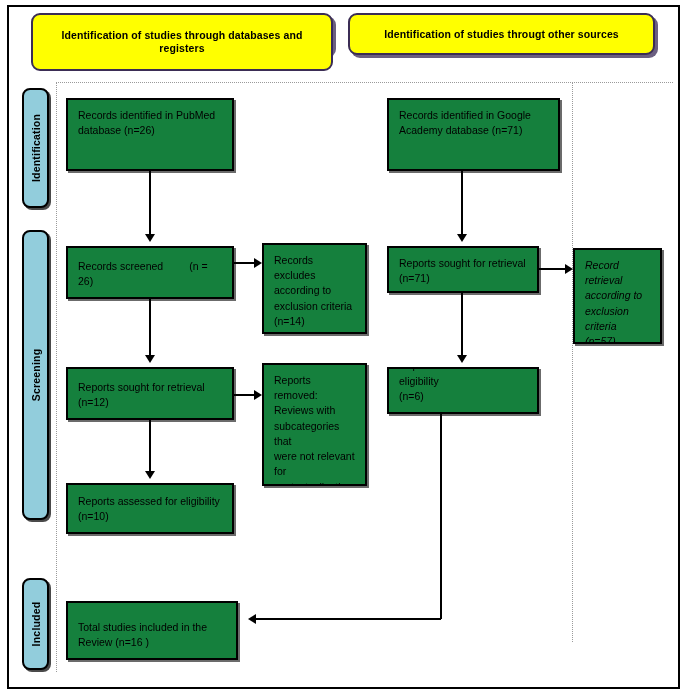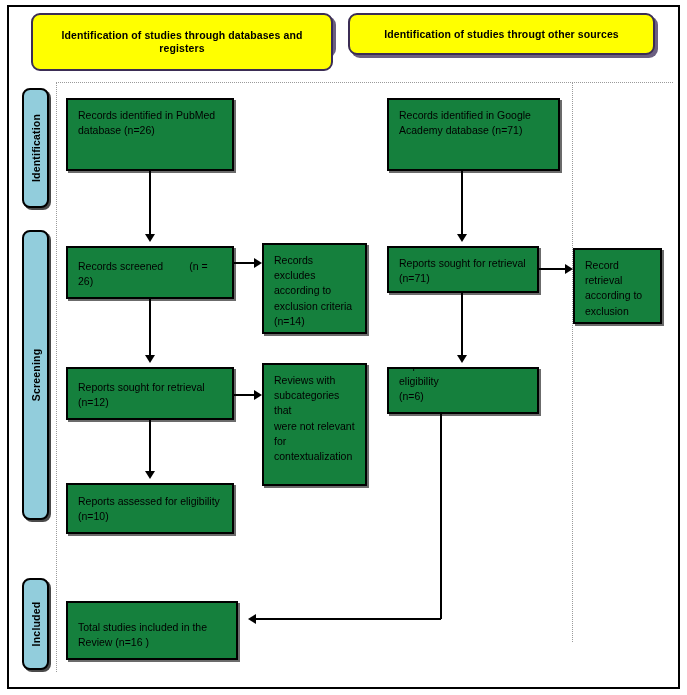--- a/index.html
+++ b/index.html
@@ -120,21 +120,21 @@
     display: flex;
     flex-direction: column;
     justify-content: flex-end;
   }
 
   #box-pubmed      { left: 66px;  top: 98px;  width: 168px; height: 73px; }
   #box-google      { left: 387px; top: 98px;  width: 173px; height: 73px; }
   #box-screened    { left: 66px;  top: 246px; width: 168px; height: 53px; }
   #box-excluded14  { left: 262px; top: 243px; width: 105px; height: 91px; }
   #box-retrieval71 { left: 387px; top: 246px; width: 152px; height: 47px; }
-  #box-excluded57  { left: 573px; top: 248px; width: 89px;  height: 76px; }
+  #box-excluded57  { left: 573px; top: 248px; width: 89px;  height: 96px; font-style: italic; }
   #box-retrieval12 { left: 66px;  top: 367px; width: 168px; height: 53px; }
   #box-removed2    { left: 262px; top: 363px; width: 105px; height: 123px; }
   #box-eligible6   { left: 387px; top: 367px; width: 152px; height: 47px; }
   #box-eligible10  { left: 66px;  top: 483px; width: 168px; height: 51px; }
   #box-total16     { left: 66px;  top: 601px; width: 172px; height: 59px; }
 
   .fbox .ln { display: block; }
   .gap-wide { display: inline-block; width: 26px; }
 
   
@@ -245,20 +245,21 @@
 
   <div class="conn conn-v" style="left:461px; top:293px; height:62px;"></div>
   <div class="arrow-down" style="left:457px; top:355px;"></div>
 
   <div class="fbox center-v" id="box-retrieval12">
     <span class="ln">Reports sought for retrieval</span>
     <span class="ln">(n=12)</span>
   </div>
 
   <div class="fbox" id="box-removed2">
+    <span class="ln">Reports removed:</span>
     <span class="ln">Reviews with</span>
     <span class="ln">subcategories that</span>
     <span class="ln">were not relevant</span>
     <span class="ln">for</span>
     <span class="ln">contextualization</span>
 
   </div>
 
   <div class="conn conn-h" style="left:234px; top:394px; width:21px;"></div>
   <div class="arrow-right" style="left:254px; top:390px;"></div>

